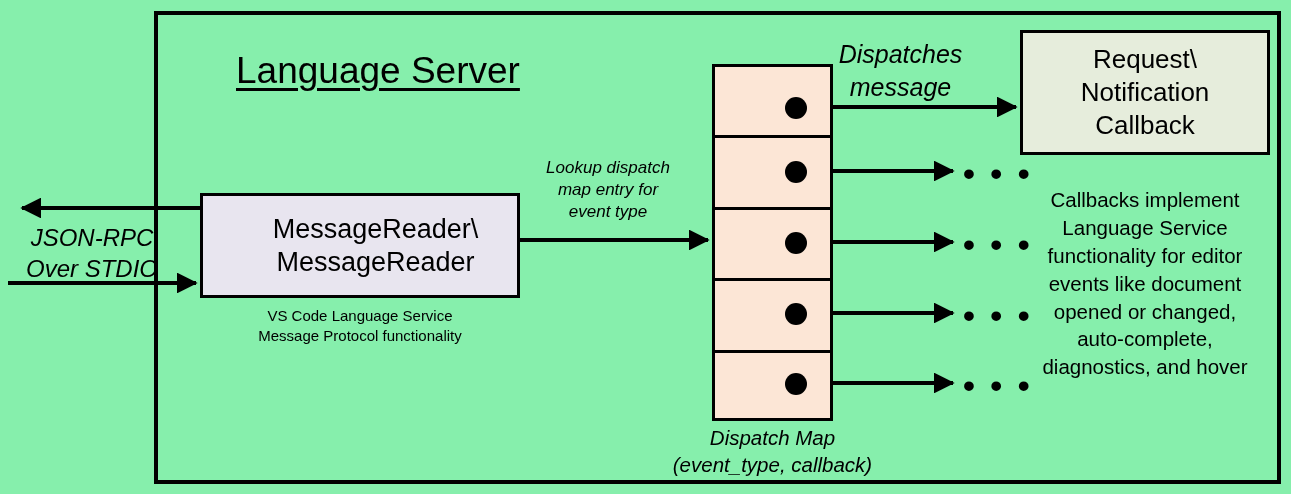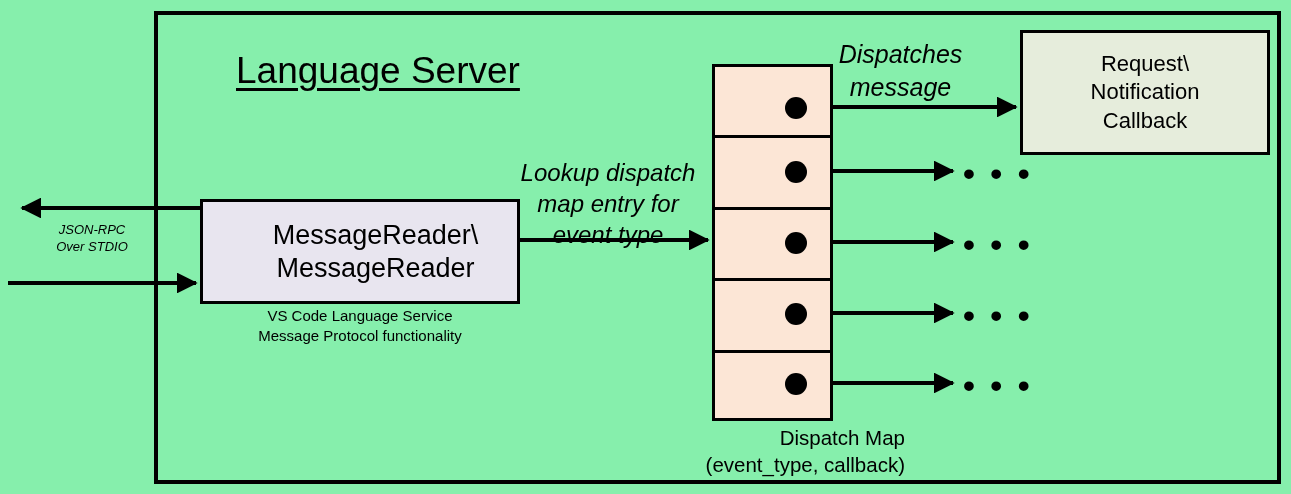--- a/index.html
+++ b/index.html
@@ -25,21 +25,21 @@
   
   #server-title{
     position:absolute;left:236px;top:52px;width:340px;
     font-size:37px;line-height:1.05;text-align:left;
     text-decoration:underline;text-underline-offset:5px;
     text-decoration-thickness:3px;white-space:nowrap;
   }
 
   
   #reader-box{
-    left:200px;top:199px;width:320px;height:105px;
+    left:200px;top:193px;width:320px;height:105px;
     background:#E8E5EF;font-size:27px;line-height:1.22;padding-left:31px;
   }
   #reader-caption{
     position:absolute;left:185px;top:306px;width:350px;
     font-size:15px;line-height:1.32;text-align:center;
   }
 
   
   #dispatch-map{
     position:absolute;left:712px;top:64px;width:121px;height:357px;
@@ -49,37 +49,37 @@
     position:absolute;left:0;width:100%;height:71.4px;
     border-bottom:3px solid #000;box-sizing:border-box;
   }
   .map-cell.last{border-bottom:none;}
   .map-dot{
     position:absolute;left:70px;width:22px;height:22px;border-radius:50%;
     background:#000;
   }
   #dispatch-caption{
     position:absolute;left:640px;top:424px;width:265px;
-    font-size:20.5px;line-height:1.34;text-align:right;
+    font-size:20.5px;line-height:1.34;text-align:center;font-style:italic;
   }
 
   
   #callback-box{
     left:1020px;top:30px;width:250px;height:125px;
-    background:#E6EDDC;font-size:22px;line-height:1.28;
+    background:#E6EDDC;font-size:26px;line-height:1.28;
   }
   #callback-caption{
     position:absolute;left:1016px;top:186px;width:258px;
     font-size:20.5px;line-height:1.36;text-align:center;
   }
 
   
   .edge-label{position:absolute;font-style:italic;text-align:center;line-height:1.3;}
-  #label-jsonrpc{left:24px;top:222px;width:136px;font-size:13px;}
-  #label-lookup{left:512px;top:157px;width:192px;font-size:24px;}
+  #label-jsonrpc{left:24px;top:222px;width:136px;font-size:24px;}
+  #label-lookup{left:512px;top:157px;width:192px;font-size:17px;}
   #label-dispatches{left:833px;top:38px;width:135px;font-size:25px;}
 
   
   .ellipsis{
     position:absolute;font-size:34px;font-weight:bold;letter-spacing:3px;
     line-height:1;color:#000;
   }
 </style>
 </head>
 <body>
@@ -179,14 +179,23 @@
   </div>
 
   <div class="box" id="callback-box">
     <div>
       <div>Request\</div>
       <div>Notification</div>
       <div>Callback</div>
     </div>
   </div>
 
+  <div id="callback-caption">
+    <div>Callbacks implement</div>
+    <div>Language Service</div>
+    <div>functionality for editor</div>
+    <div>events like document</div>
+    <div>opened or changed,</div>
+    <div>auto-complete,</div>
+    <div>diagnostics, and hover</div>
+  </div>
 
 </div>
 
 </body></html>

